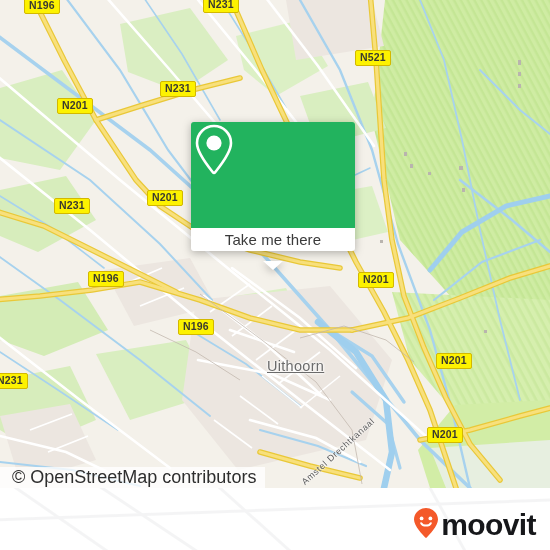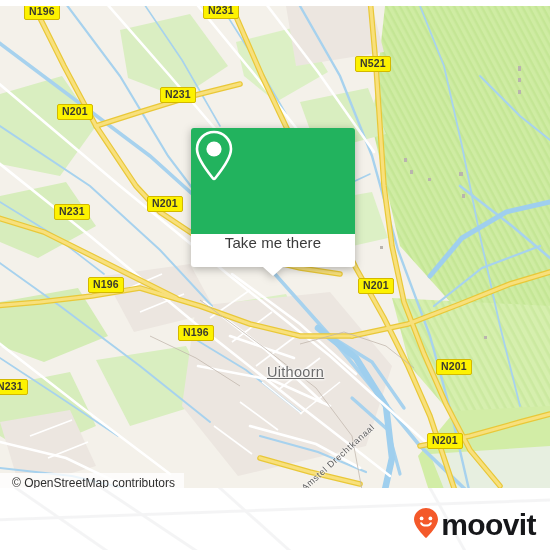--- a/index.html
+++ b/index.html
@@ -5,21 +5,21 @@
   html,body{margin:0;padding:0;}
   body{
     width:550px;height:550px;overflow:hidden;
     font-family:"Liberation Sans","DejaVu Sans",sans-serif;
     background:#ffffff;
   }
   #root{position:relative;width:550px;height:550px;overflow:hidden;}
 
   
   #map{
-    position:absolute;left:0;top:6px;width:550px;height:488px;
+    position:absolute;left:0;top:0;width:550px;height:488px;
     overflow:hidden;background:#f2efe9;
   }
   #map svg{position:absolute;left:0;top:0;}
 
   
   .shield{
     position:absolute;
     background:#fdf200;
     border:1.3px solid #d3b800;
     border-radius:2px;
@@ -49,42 +49,42 @@
     white-space:nowrap;
     transform-origin:left center;
     text-shadow:0 0 2px #fff,0 0 2px #fff;
   }
 
   
   #attribution{
     position:absolute;left:0;top:467px;
     background:rgba(255,255,255,.78);
     padding:3px 9px 4px 12px;
-    font-size:12px;
+    font-size:18px;
     color:#2e2e2e;
     white-space:nowrap;
     line-height:15px;
   }
 
   
   #popup{
     position:absolute;left:191px;top:122px;width:164px;
     filter:drop-shadow(0 2px 4px rgba(0,0,0,.28));
   }
   #popup-head{
     background:#22b35e;
     height:106px;
     border-radius:3px 3px 0 0;
     display:flex;align-items:center;justify-content:center;
   }
   #popup-foot{
     background:#ffffff;
-    height:33px;
+    height:23px;
     border-radius:0 0 3px 3px;
-    display:flex;align-items:flex-start;justify-content:center;
+    display:flex;align-items:center;justify-content:center;
   }
   #popup-foot span{
     font-size:15px;color:#3a3a3a;letter-spacing:.1px;
   }
   #popup-tail{
     position:absolute;left:50%;top:139px;
     width:0;height:0;margin-left:-10px;
     border-left:10px solid transparent;
     border-right:10px solid transparent;
     border-top:9px solid #ffffff;

